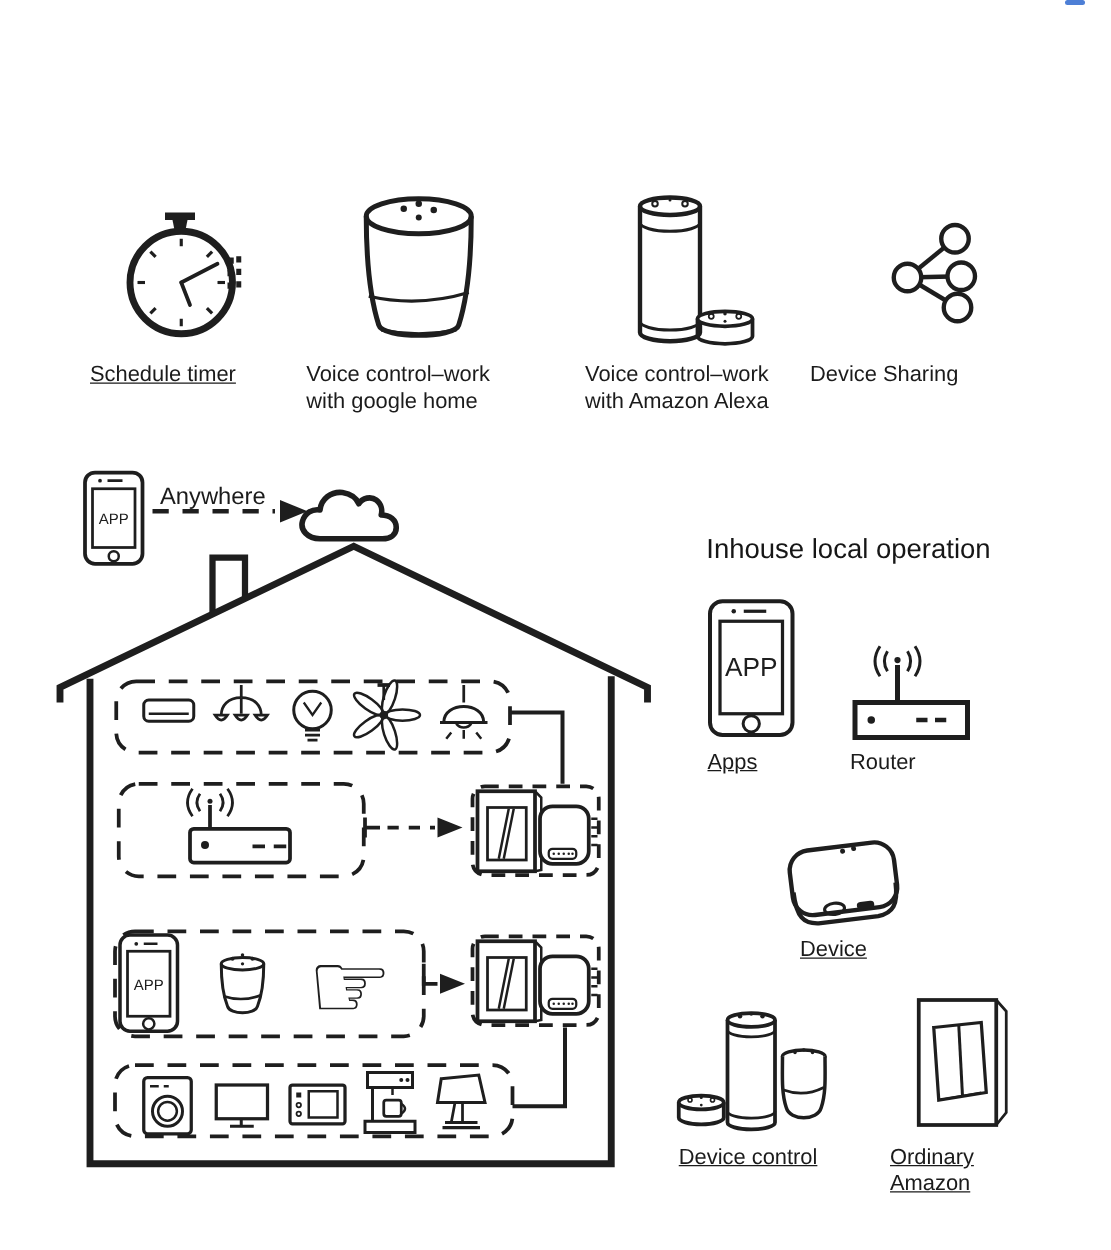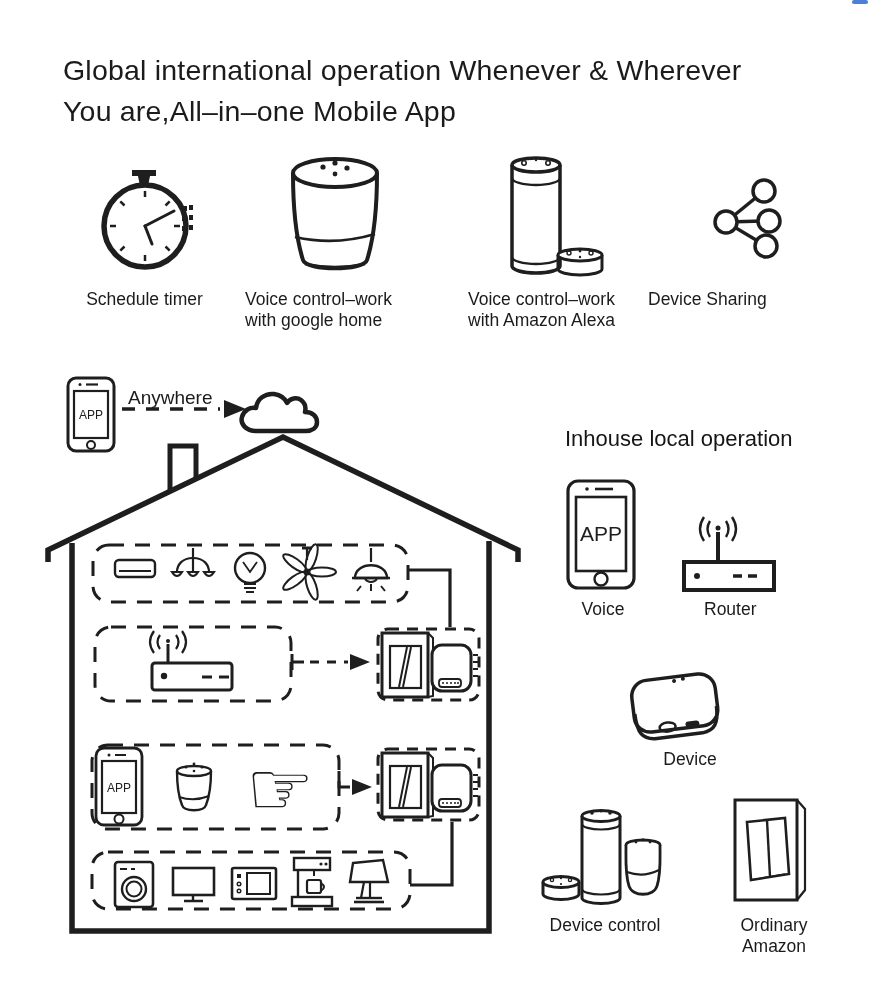--- a/index.html
+++ b/index.html
@@ -9,34 +9,30 @@
   svg{position:absolute;overflow:visible;}
   svg *{vector-effect:none;}
   .ink{stroke:#1e1e1e;fill:none;}
   .title{left:63px;top:50px;width:810px;font-size:28.5px;line-height:41px;color:#1b1b1b;
          letter-spacing:.2px;}
   .feat-label{font-size:17.5px;line-height:21px;white-space:pre-line;color:#1b1b1b;}
   .small-label{font-size:17.5px;color:#1b1b1b;}
   .anywhere{left:128px;top:387px;font-size:19px;color:#1b1b1b;}
   .inhouse-heading{left:565px;top:426px;font-size:22px;color:#161616;}
   .corner-mark{left:852px;top:0;width:16px;height:4px;border-radius:2px;}
-  .ctr{text-align:center;}
+  .ctr{text-decoration:underline;}
   text{font-family:"Liberation Sans","DejaVu Sans",sans-serif;}
 </style>
 </head>
 <body>
 
 <div class="page">
 
   <div class="abs corner-mark" style="background: rgb(77, 127, 214);"></div>
 
-  <div class="abs title">
-    <div>Global international operation Whenever &amp; Wherever</div>
-    <div>You are,All–in–one Mobile App</div>
-  </div>
 
   <svg class="abs" style="left:98px;top:158px" width="100" height="132" viewBox="0 0 100 132">
     <rect x="34" y="12" width="24" height="6" fill="#1e1e1e"></rect>
     <polygon points="40,18 52,18 50,28 42,28" fill="#1e1e1e"></polygon>
     <circle cx="47" cy="68" r="41" class="ink" stroke-width="5.5"></circle>
     <g class="ink" stroke-width="2.5">
       <path d="M47 39 V33"></path>
         <path d="M67.5 47.5 L71.7 43.3"></path>
         <path d="M76 68 H82"></path>
       <path d="M67.5 88.5 L71.7 92.7"></path>
@@ -280,36 +276,36 @@
   <div class="abs inhouse-heading">Inhouse local operation</div>
 
   <svg class="abs" style="left:565px;top:478px" width="76" height="114" viewBox="0 0 76 114">
     <rect x="3" y="3" width="66" height="107" rx="10" class="ink" stroke-width="3.2"></rect>
     <rect x="11" y="19" width="50" height="74" class="ink" stroke-width="2.6"></rect>
     <circle cx="22" cy="11" r="1.8" fill="#1e1e1e"></circle>
     <path d="M30 11 H48" class="ink" stroke-width="2.6"></path>
     <circle cx="36" cy="101" r="6.5" class="ink" stroke-width="2.4"></circle>
     <text x="36" y="63" font-size="21" text-anchor="middle" fill="#1e1e1e">APP</text>
   </svg>
-  <div class="abs small-label ctr" style="left:566px;top:599px;width:74px">Voice</div>
+  <div class="abs small-label ctr" style="left:566px;top:599px;width:74px">Apps</div>
 
   <svg class="abs" style="left:675px;top:515px" width="110" height="80" viewBox="0 0 110 80">
     <rect x="9" y="47" width="90" height="28" class="ink" stroke-width="4"></rect>
     <circle cx="22" cy="61" r="3" fill="#1e1e1e"></circle>
     <path d="M58 61 H67 M73 61 H82" class="ink" stroke-width="3.5"></path>
     <path d="M43 47 V17" class="ink" stroke-width="4"></path>
     <g class="ink" stroke-width="2.4">
       <path d="M35 22 Q30 14 35 6"></path>
         <path d="M29 26 Q21 14 29 2"></path>
       <path d="M51 22 Q56 14 51 6"></path>
         <path d="M57 26 Q65 14 57 2"></path>
     </g>
     <circle cx="43" cy="13" r="2.5" fill="#1e1e1e"></circle>
   </svg>
-  <div class="abs small-label" style="left:704px;top:599px">Router</div>
+  <div class="abs small-label" style="left:680px;top:599px">Router</div>
 
   <svg class="abs" style="left:625px;top:665px" width="105" height="90" viewBox="0 0 105 90">
     <g transform="rotate(-7 50 40)">
       <rect x="8" y="12" width="84" height="52" rx="16" fill="#fff" stroke="#1e1e1e" stroke-width="3.5"></rect>
       <path d="M9 44 C9 64 14 70 26 71 L74 71 C86 70 91 64 91 46" class="ink" stroke-width="3.5"></path>
       <circle cx="52" cy="16" r="2" fill="#1e1e1e"></circle>
         <circle cx="61" cy="15" r="2" fill="#1e1e1e"></circle>
       <ellipse cx="40" cy="61" rx="8" ry="4.5" class="ink" stroke-width="2.5"></ellipse>
       <rect x="58" y="58" width="14" height="6" rx="3" fill="#1e1e1e"></rect>
     </g>

